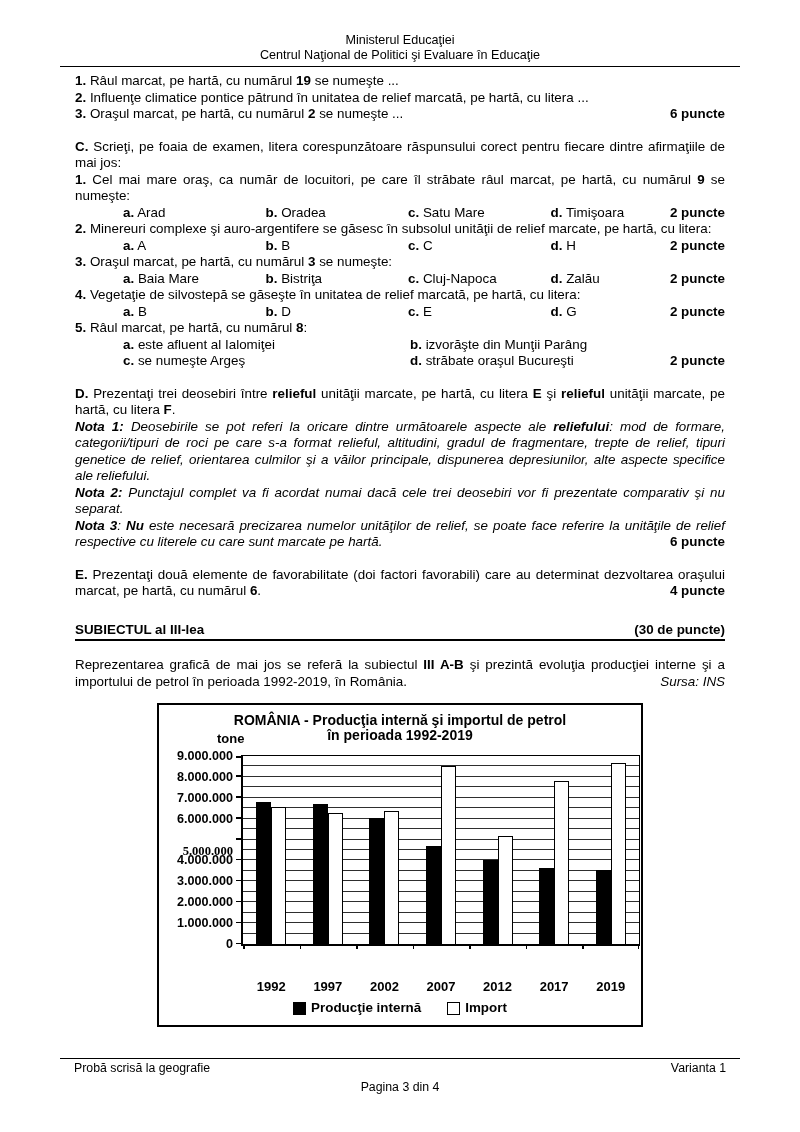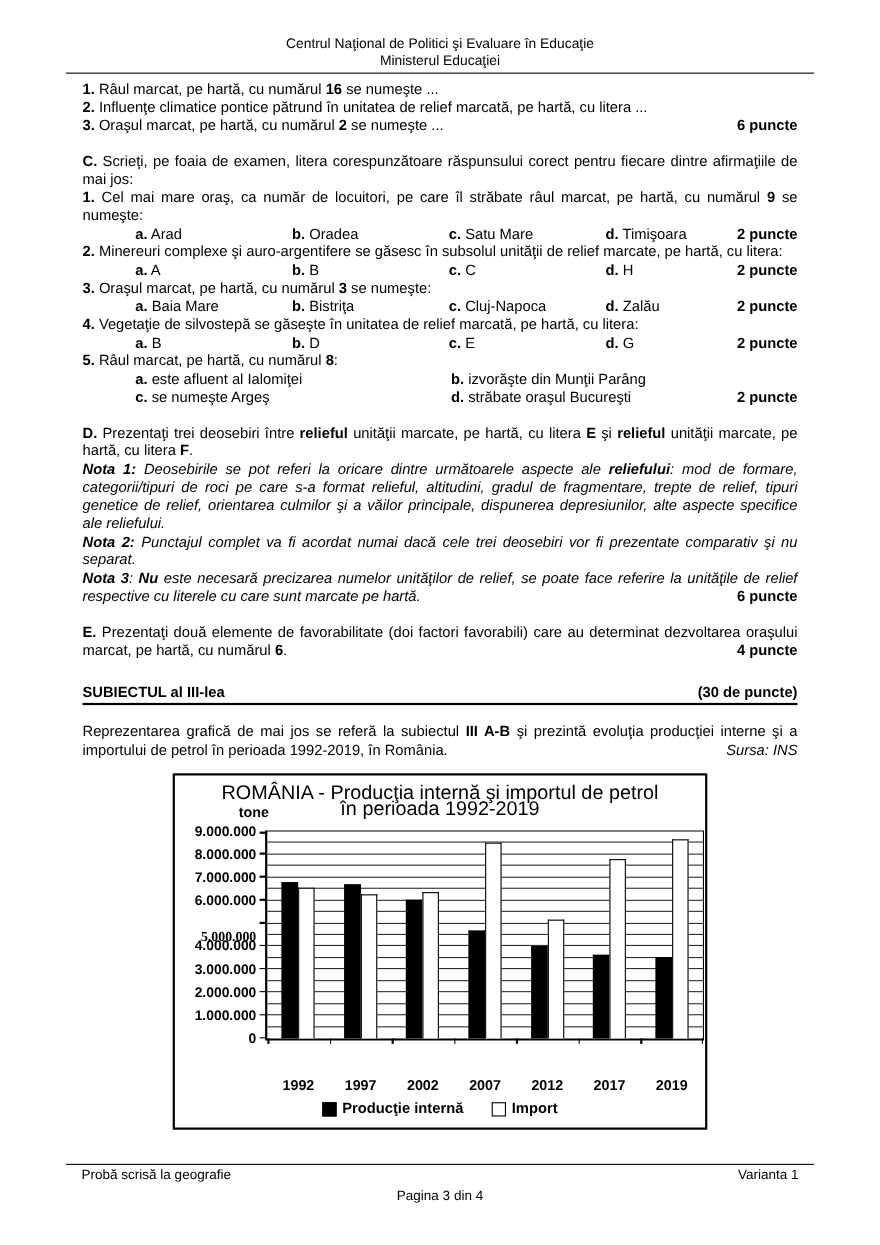--- a/index.html
+++ b/index.html
@@ -15,21 +15,21 @@
   .pts-abs{position:absolute;right:0;bottom:0;font-weight:bold;}
   .opts{display:flex;padding-left:48px;}
   .o1,.o2,.o3{width:142.5px;flex:none;}
   .oa{width:287px;flex:none;}
   .pts-r{margin-left:auto;font-weight:bold;}
   .subj{display:flex;justify-content:space-between;font-weight:bold;border-bottom:2px solid #000;
         padding-bottom:1px;margin-top:22px;}
   
   .figure{box-sizing:border-box;width:486px;margin:13px 0 0 82px;border:2px solid #000;
           padding:8px 0 8px;position:relative;background:#fff;}
-  .ctitle{text-align:center;font-weight:normal;font-size:18px;line-height:15px;}
+  .ctitle{text-align:center;font-weight:bold;font-size:14px;line-height:15px;}
   .y-unit{position:absolute;top:26px;left:58px;font-weight:bold;font-size:13px;}
   .chart-body{display:flex;align-items:flex-end;margin-top:10px;}
   .ycol{width:82px;height:193px;position:relative;flex:none;}
   .ylab{position:absolute;right:8px;font-weight:bold;font-size:12.6px;line-height:14px;white-space:nowrap;}
   .ytick{position:absolute;left:-7px;width:6px;height:1.5px;background:#000;}
   .plot{position:relative;width:396px;height:188px;flex:none;
         border-left:2px solid #000;border-bottom:2px solid #000;
         border-top:1.5px solid #000;border-right:1.5px solid #000;background:#fff;}
   .gridline{position:absolute;left:0;right:0;height:1px;background:#2e2e2e;}
   .bar{position:absolute;bottom:0;width:15px;box-sizing:border-box;border:1px solid #000;border-bottom:none;}
@@ -44,28 +44,28 @@
   .frule{border-top:1.5px solid #000;}
   .frow{display:flex;justify-content:space-between;padding:2px 14px 0;font-size:12.3px;line-height:15px;}
   .fcenter{text-align:center;font-size:12.3px;margin-top:3px;}
 </style>
 </head>
 <body>
 
 <div class="page">
 
   <div class="header">
+    <div>Ministerul Educaţiei</div>
     <div>Centrul Naţional de Politici şi Evaluare în Educaţie</div>
-    <div>Ministerul Educaţiei</div>
   </div>
   <div class="rule"></div>
 
   <div class="content">
 
-    <p><span style="font-weight: bold;">1.</span><span> Râul marcat, pe hartă, cu numărul </span><span style="font-weight: bold;">16</span><span> se numeşte ...</span></p>
+    <p><span style="font-weight: bold;">1.</span><span> Râul marcat, pe hartă, cu numărul </span><span style="font-weight: bold;">19</span><span> se numeşte ...</span></p>
     <p><span style="font-weight: bold;">2.</span><span> Influenţe climatice pontice pătrund în unitatea de relief marcată, pe hartă, cu litera ...</span></p>
     <p class="rel"><span><span style="font-weight: bold;">3.</span><span> Oraşul marcat, pe hartă, cu numărul </span><span style="font-weight: bold;">2</span><span> se numeşte ...</span></span><span class="pts-abs">6 puncte</span></p>
 
     <div class="gap"></div>
 
     <p class="just"><span style="font-weight: bold;">C.</span><span> Scrieţi, pe foaia de examen, litera corespunzătoare răspunsului corect pentru fiecare dintre afirmaţiile de mai jos:</span></p>
     <p class="just"><span style="font-weight: bold;">1.</span><span> Cel mai mare oraş, ca număr de locuitori, pe care îl străbate râul marcat, pe hartă, cu numărul </span><span style="font-weight: bold;">9</span><span> se numeşte:</span></p>
     <div class="opts">
       <span class="o1"><b>a.</b><span> Arad</span></span>
       <span class="o2"><b>b.</b><span> Oradea</span></span>

